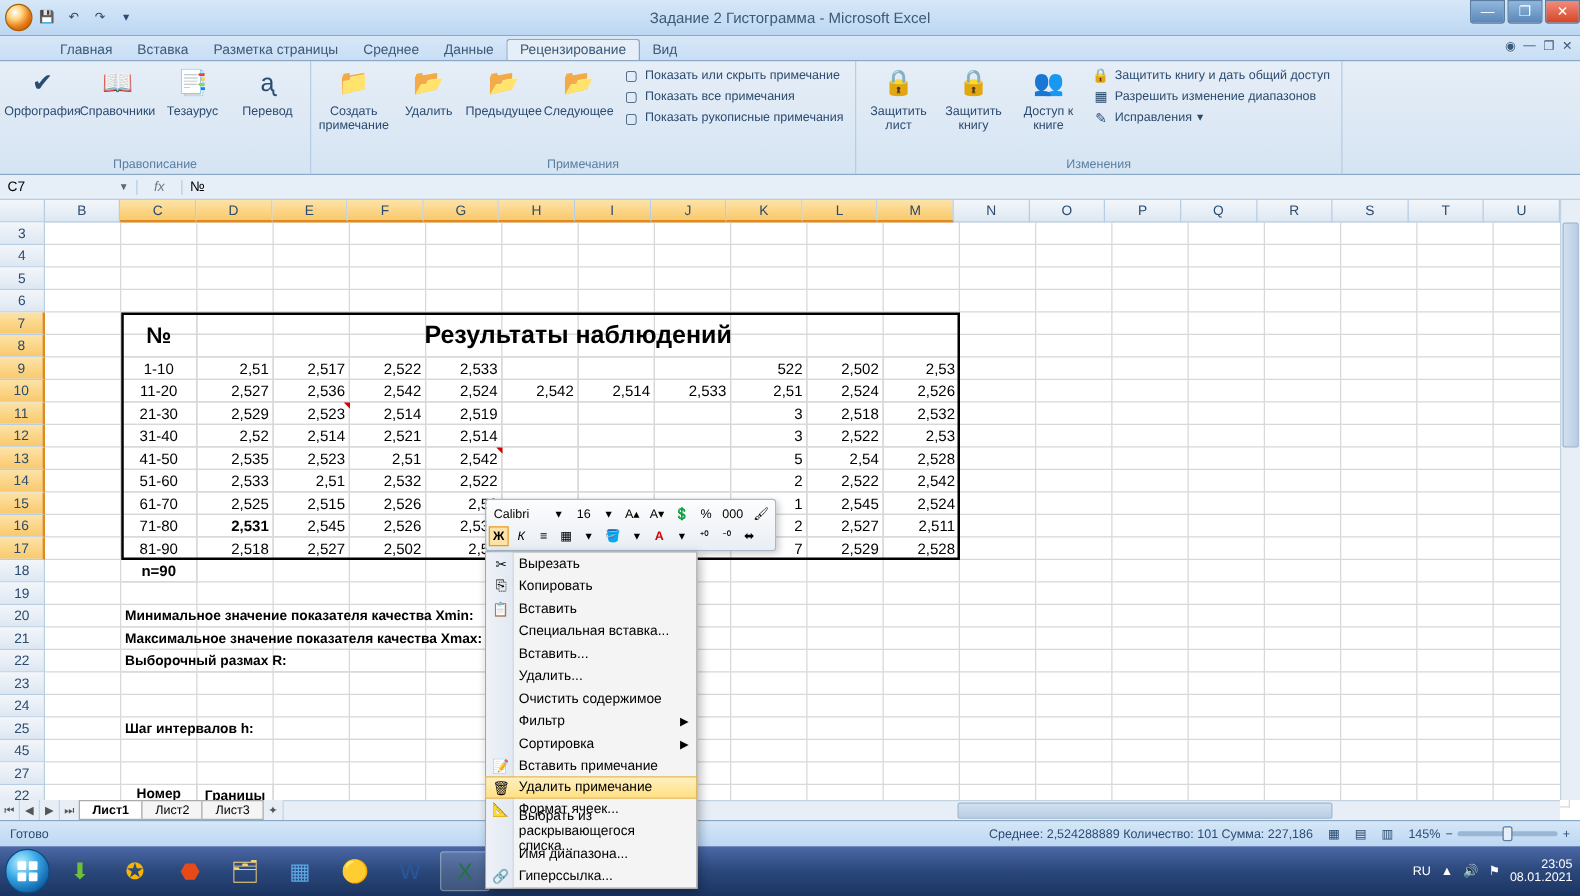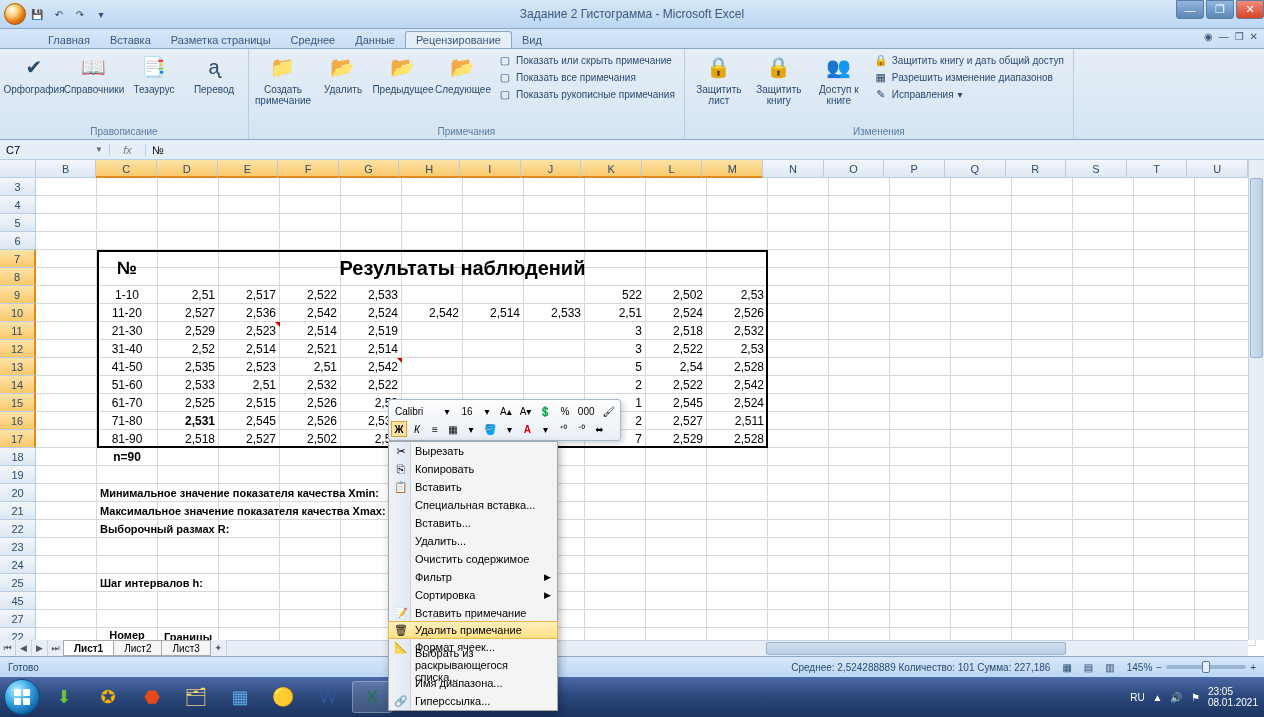--- a/index.html
+++ b/index.html
@@ -56,21 +56,21 @@
 .statusbar{height:21px;background:linear-gradient(#d6e7f7,#bcd7f3);display:flex;align-items:center;font-size:10px;color:#2b4b6f;padding:0 8px;justify-content:space-between;border-top:1px solid #8aa8c6;}
 .status-right{display:flex;align-items:center;gap:12px;}
 .zoom{display:flex;align-items:center;gap:4px;}
 .zoom-slider{width:80px;height:4px;background:#9ab6d2;position:relative;border-radius:2px;}
 .zoom-slider .zk{position:absolute;width:8px;height:12px;background:#e6eef7;border:1px solid #5a7da0;top:-4px;left:36px;border-radius:2px;}
 .taskbar{height:40px;background:linear-gradient(#4c69a8,#2d4a7e 45%,#1a3360);display:flex;align-items:center;padding:0 4px;gap:4px;position:relative;}
 .start-orb{width:36px;height:36px;border-radius:50%;background:radial-gradient(circle at 35% 30%,#b9f2ff,#3aa8e6 40%,#0b5aa0 80%);border:1px solid #0b4a80;display:flex;align-items:center;justify-content:center;}
 .start-orb svg{width:20px;height:20px;}
 .tb-item{width:40px;height:32px;border-radius:3px;display:flex;align-items:center;justify-content:center;font-size:18px;}
 .tray{position:absolute;right:6px;display:flex;align-items:center;gap:8px;color:#fff;font-size:10px;}
-.clock{line-height:1.1;}
+.clock{text-align:right;line-height:1.1;}
 .minibar{position:absolute;background:linear-gradient(#fdfdfd,#e9eef5);border:1px solid #a6b8cc;border-radius:3px;padding:2px;box-shadow:2px 2px 6px rgba(0,0,0,.2);}
 .minibar-row{display:flex;align-items:center;gap:2px;height:18px;}
 .minibar .mb{min-width:16px;height:16px;display:flex;align-items:center;justify-content:center;font-size:10px;border:1px solid transparent;padding:0 2px;}
 .minibar .mb.sel{background:#fde3a7;border:1px solid #e0a030;}
 .ctxmenu{position:absolute;background:#f4f4f4;border:1px solid #a6a6a6;box-shadow:2px 3px 8px rgba(0,0,0,.3);font-size:11px;width:170px;}
 .ctxmenu .mi{display:flex;align-items:center;height:18px;padding:0 6px 0 26px;position:relative;}
 .ctxmenu .mi .mico{position:absolute;left:4px;width:16px;text-align:center;font-size:11px;}
 .ctxmenu .mi .arrow{position:absolute;right:6px;font-size:9px;}
 .ctxmenu .mi.hl{background:linear-gradient(#fff0c1,#ffe083);border:1px solid #e6b74f;margin:-1px;}
 .ctxmenu .iconcol{position:absolute;left:0;top:0;bottom:0;width:22px;background:linear-gradient(90deg,#eef2f7,#e2e9f2);border-right:1px solid #c9d4e1;}

